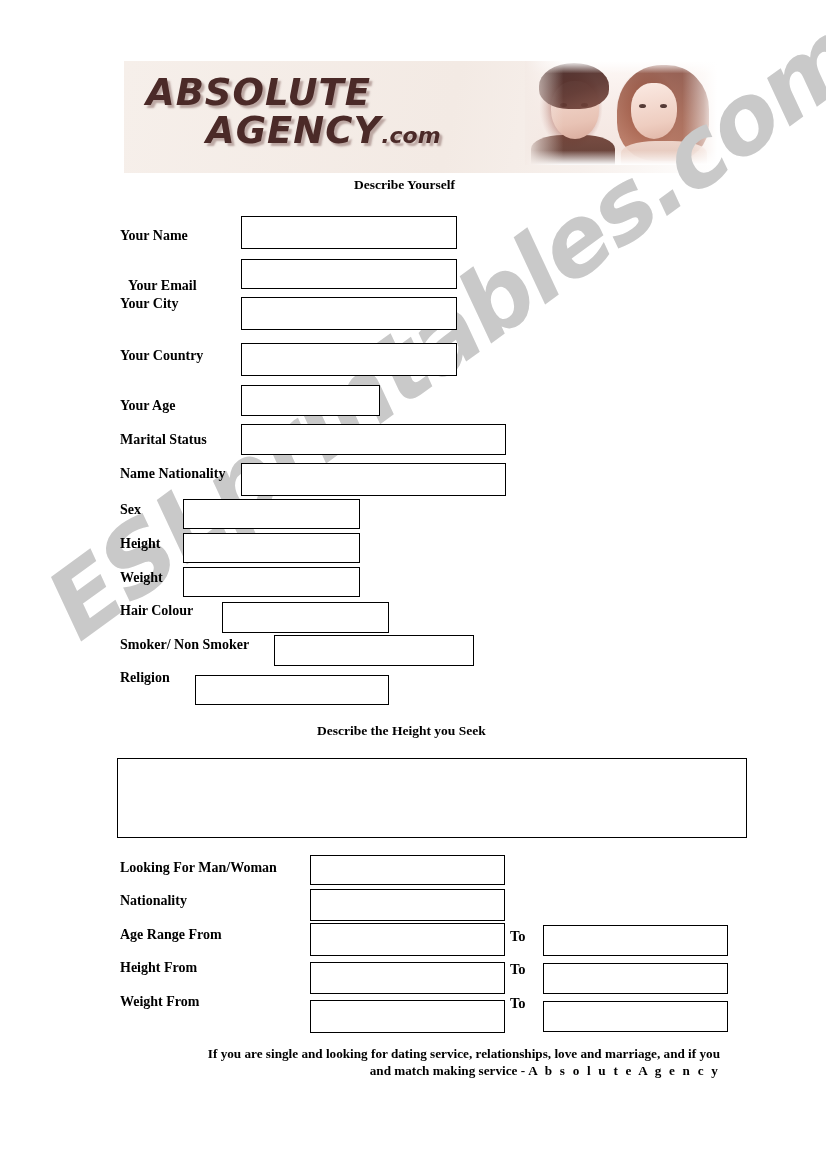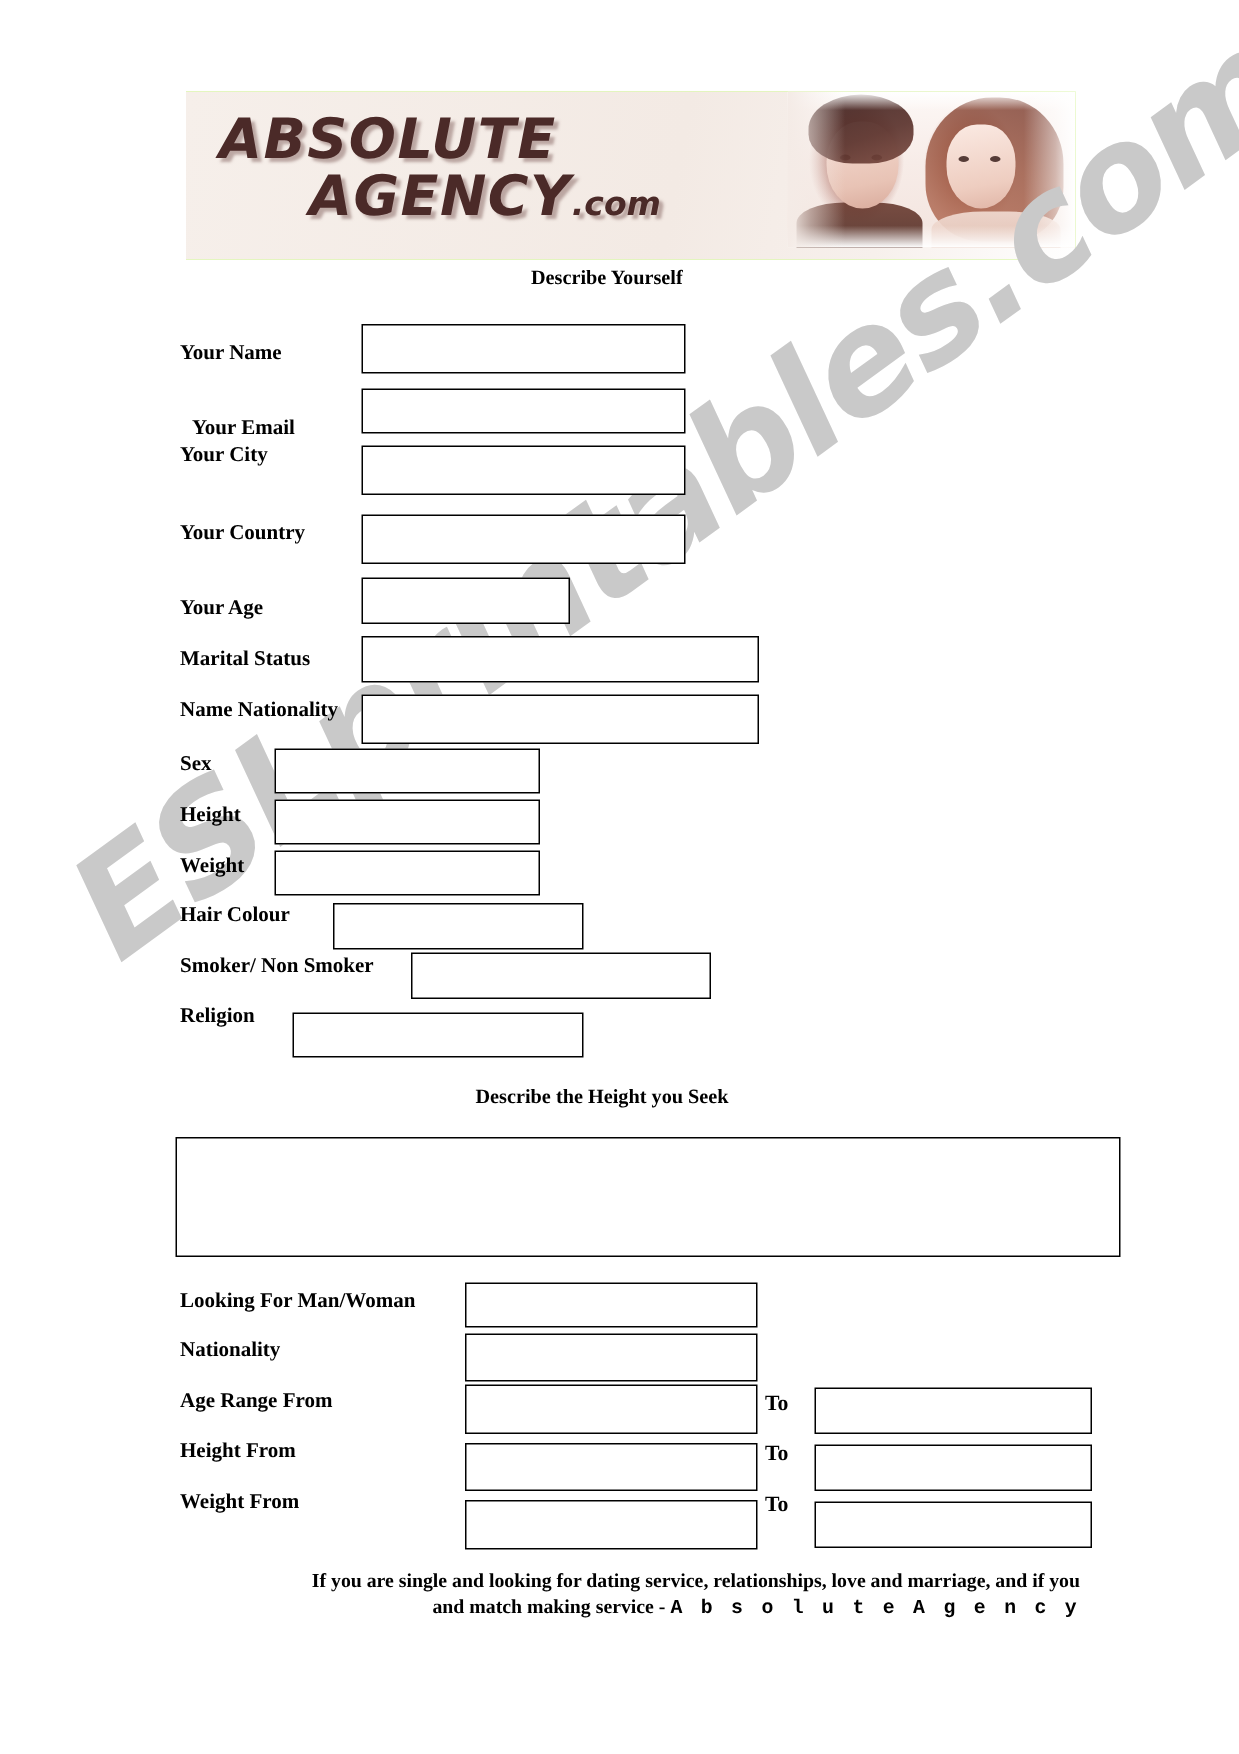--- a/index.html
+++ b/index.html
@@ -219,21 +219,20 @@
     width: 600px;
     font-size: 13.2px;
     font-weight: 700;
     line-height: 1.28;
     color: #000000;
     z-index: 10;
     text-align: right;
   }
   .spaced-brand {
     letter-spacing: 2.2px;
-    font-family: Liberation Mono, monospace;
   }
 </style>
 </head>
 <body>
 
 <div id="page">
 
   <div id="watermark">
     <div id="watermark-text">ESLprintables.com</div>
   </div>

